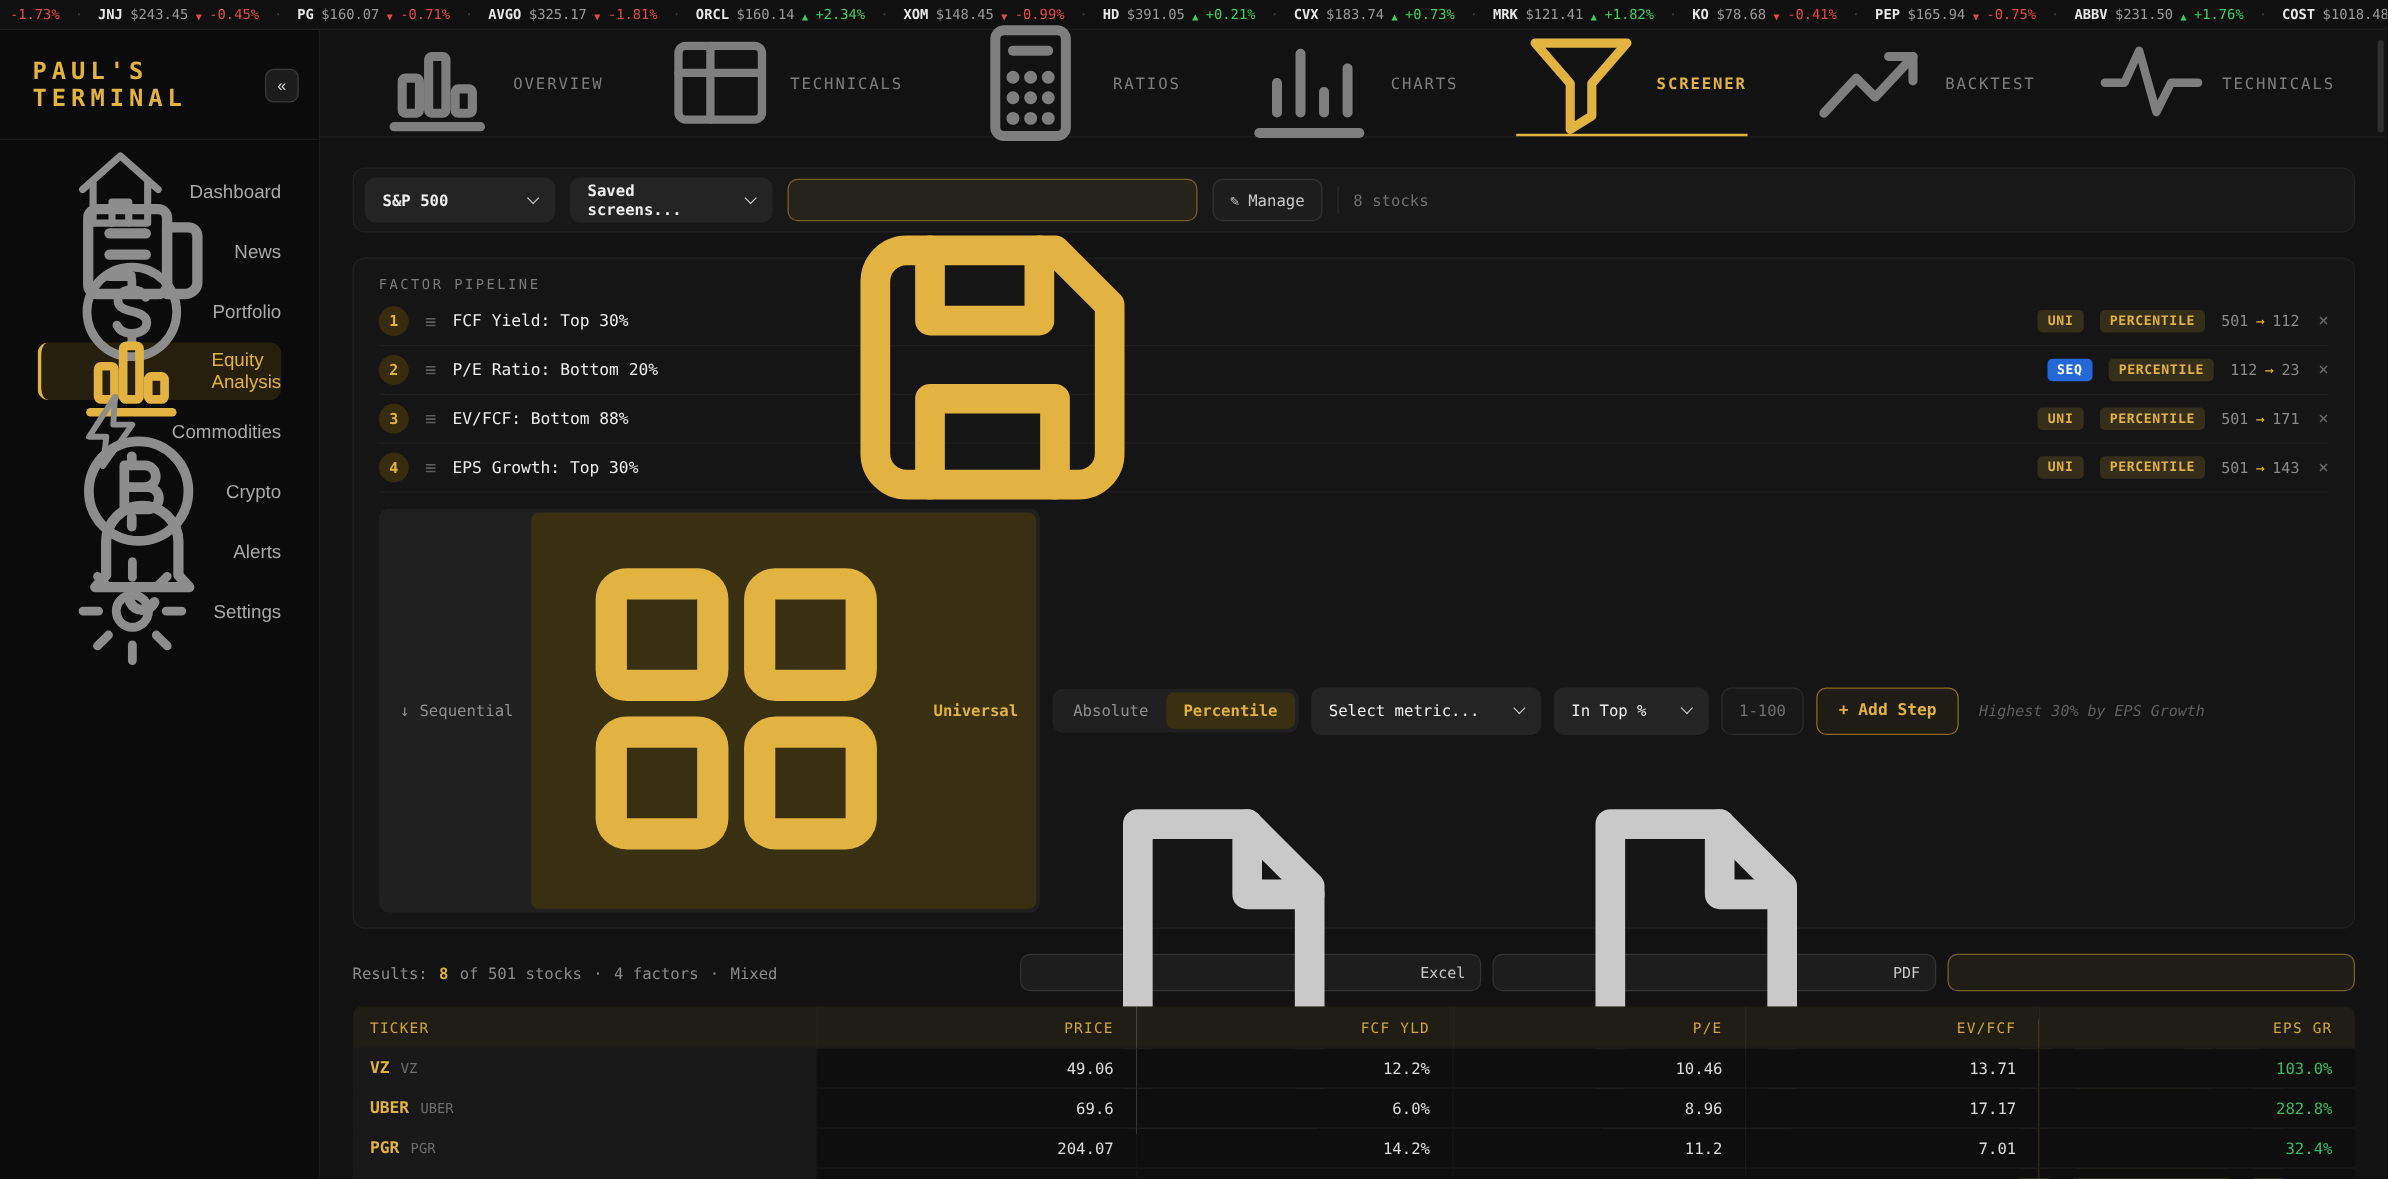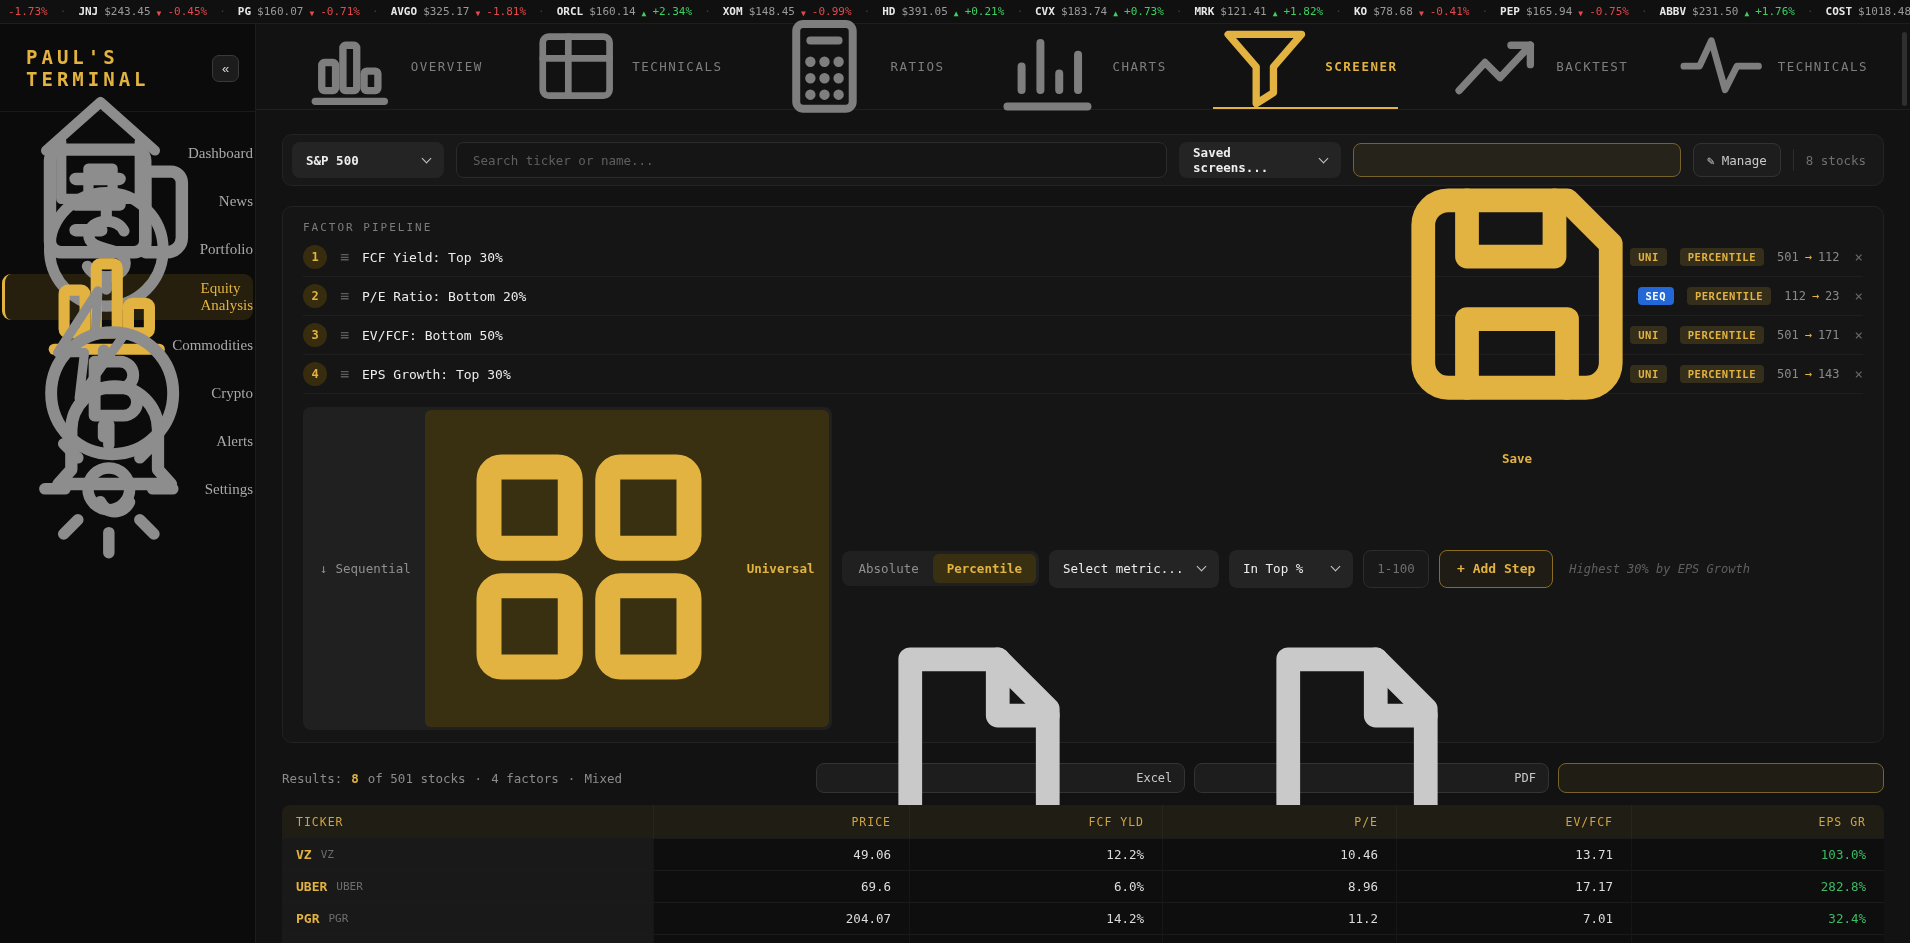--- a/index.html
+++ b/index.html
@@ -24,21 +24,21 @@
   .app { display:flex; height:919px; }
   
   .sidebar { width:256px; flex-shrink:0; background:#0b0b0b; border-right:1px solid #1d1d1d; position:relative; }
   .sb-header { height:88px; display:flex; align-items:center; padding-left:26px; border-bottom:1px solid #1a1a1a; }
   .sb-title { color:#e3b341; font-weight:bold; font-size:19px; letter-spacing:4px; }
   .collapse-btn {
     position:absolute; top:31px; right:16px; width:27px; height:27px;
     background:#1c1c1c; border:1px solid #3a3a3a; border-radius:7px; color:#d6d6d6;
     display:flex; align-items:center; justify-content:center; font-size:13px; cursor:pointer;
   }
-  .nav { margin-top:18px; padding:0 2px; font-family:Liberation Serif, serif; }
+  .nav { margin-top:18px; padding:0 30px; font-family:Liberation Sans, sans-serif; }
   .nav-item {
     height:46px; display:flex; align-items:center; gap:15px; padding-left:26px;
     border-radius:9px; color:#a9a9a9; font-size:15px; cursor:pointer; margin-bottom:2px;
   }
   .nav-item .ni { display:flex; color:#8d8d8d; }
   .ni svg { width:19px; height:19px; }
   .nav-item.active { background:#261f0d; border-left:3px solid #e3b341; padding-left:23px; color:#e3b341; }
   .nav-item.active .ni { color:#e3b341; }
   
   .main { flex:1; min-width:0; display:flex; flex-direction:column; background:#121212; }
@@ -83,21 +83,21 @@
   .counts { font-size:12px; color:#8a8a8a; display:inline-flex; gap:6px; }
   .counts .arr { color:#e3b341; }
   .closex { color:#6a6a6a; font-size:14px; cursor:pointer; margin-left:2px; }
   .controls { display:flex; align-items:center; gap:10px; padding-top:13px; }
   .seg { background:#202020; border-radius:8px; padding:3px; display:flex; }
   .segbtn { display:flex; align-items:center; gap:8px; padding:7px 14px; border-radius:6px;
             font-size:12.5px; color:#8f8f8f; cursor:pointer; }
   .segbtn .bi { color:#8f8f8f; }
   .segbtn.active { background:#383011; color:#e3b341; font-weight:bold; }
   .segbtn.active .bi { color:#e3b341; }
-  .selectbox.metric { width:170px; height:38px; }
+  .selectbox.metric { width:184px; height:38px; }
   .selectbox.op { width:124px; height:38px; }
   .rangeinput { width:66px; height:38px; background:#191919; border:1px solid #2c2c2c; border-radius:8px;
                 color:#bbb; text-align:center; font:12.5px "DejaVu Sans Mono",monospace; outline:none; }
   .rangeinput::placeholder { color:#6f6f6f; }
   .addstep { height:38px; padding:0 17px; border:1px solid #8a6d1f; border-radius:8px;
              background:rgba(227,179,65,.05); color:#e3b341; font:bold 13px "DejaVu Sans Mono",monospace;
              display:inline-flex; align-items:center; cursor:pointer; }
   .hint { color:#5f5f5f; font-style:italic; font-size:12px; margin-left:6px; }
   
   .results-bar { margin-top:20px; display:flex; align-items:center; justify-content:space-between; }
@@ -367,21 +367,20 @@
         </div>
       </div>
 
     <div class="content">
 
       <div class="filter-panel">
         <div class="selectbox universe">
           <span>S&amp;P 500</span>
           <span class="chev"></span>
         </div>
-        <input class="search" placeholder="Search ticker or name..." style="">
         <div class="selectbox saved">
           <span>Saved screens...</span>
           <span class="chev"></span>
         </div>
         <button class="btn gold">
           <span class="bi">
               <svg viewBox="0 0 24 24" fill="none" stroke="currentColor" stroke-width="1.9" stroke-linecap="round" stroke-linejoin="round" style="width:100%;height:100%">
                 <path d="M4.5 6.5a2 2 0 0 1 2-2H16l3.5 3.5v9.5a2 2 0 0 1-2 2h-11a2 2 0 0 1-2-2z"></path>
                 <path d="M8 4.5V9h7V4.5"></path>
                 <path d="M8 19.5v-5.5h8v5.5"></path>
@@ -424,21 +423,21 @@
               <span class="counts">
                 <span>112</span>
                 <span class="arr">→</span>
                 <span>23</span>
               </span>
               <span class="closex">×</span>
             </div>
             <div class="step">
               <span class="stepnum">3</span>
               <span class="handle">≡</span>
-              <span class="steplabel">EV/FCF: Bottom 50%</span>
+              <span class="steplabel">EV/FCF: Bottom 88%</span>
               <span class="spacer"></span>
               <span class="badge uni">UNI</span>
               <span class="badge ptl">PERCENTILE</span>
               <span class="counts">
                 <span>501</span>
                 <span class="arr">→</span>
                 <span>171</span>
               </span>
               <span class="closex">×</span>
             </div>

